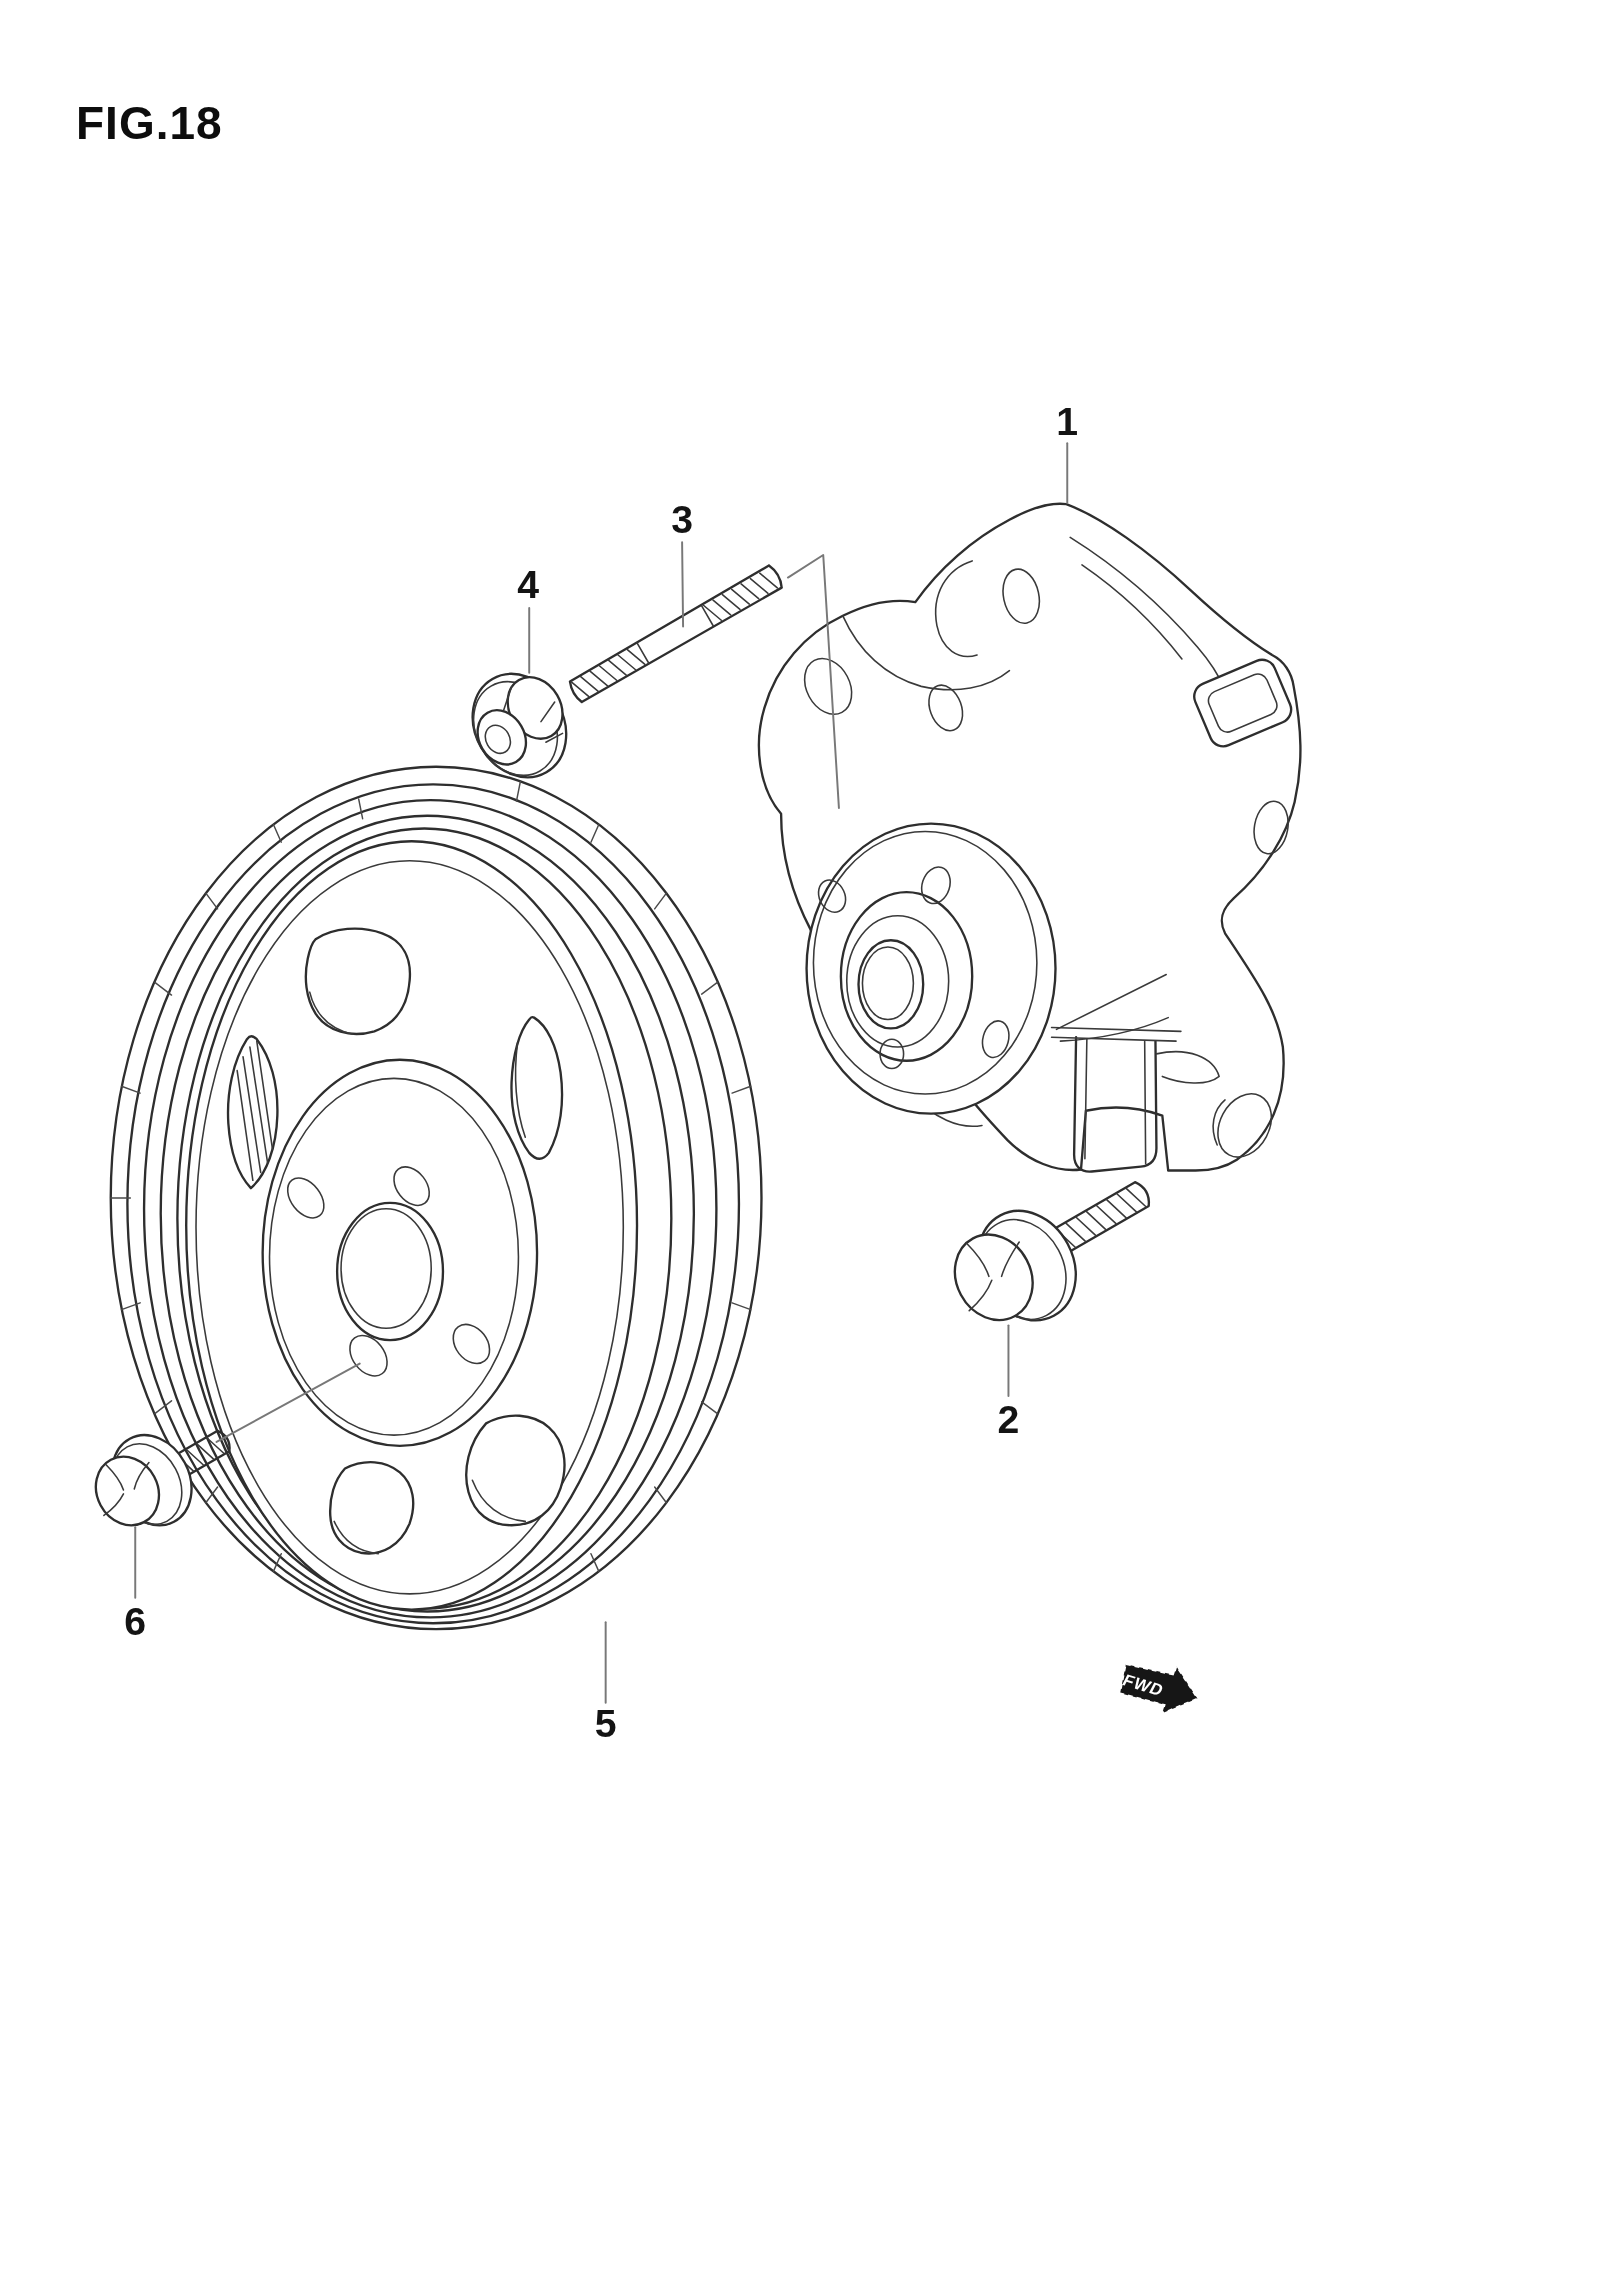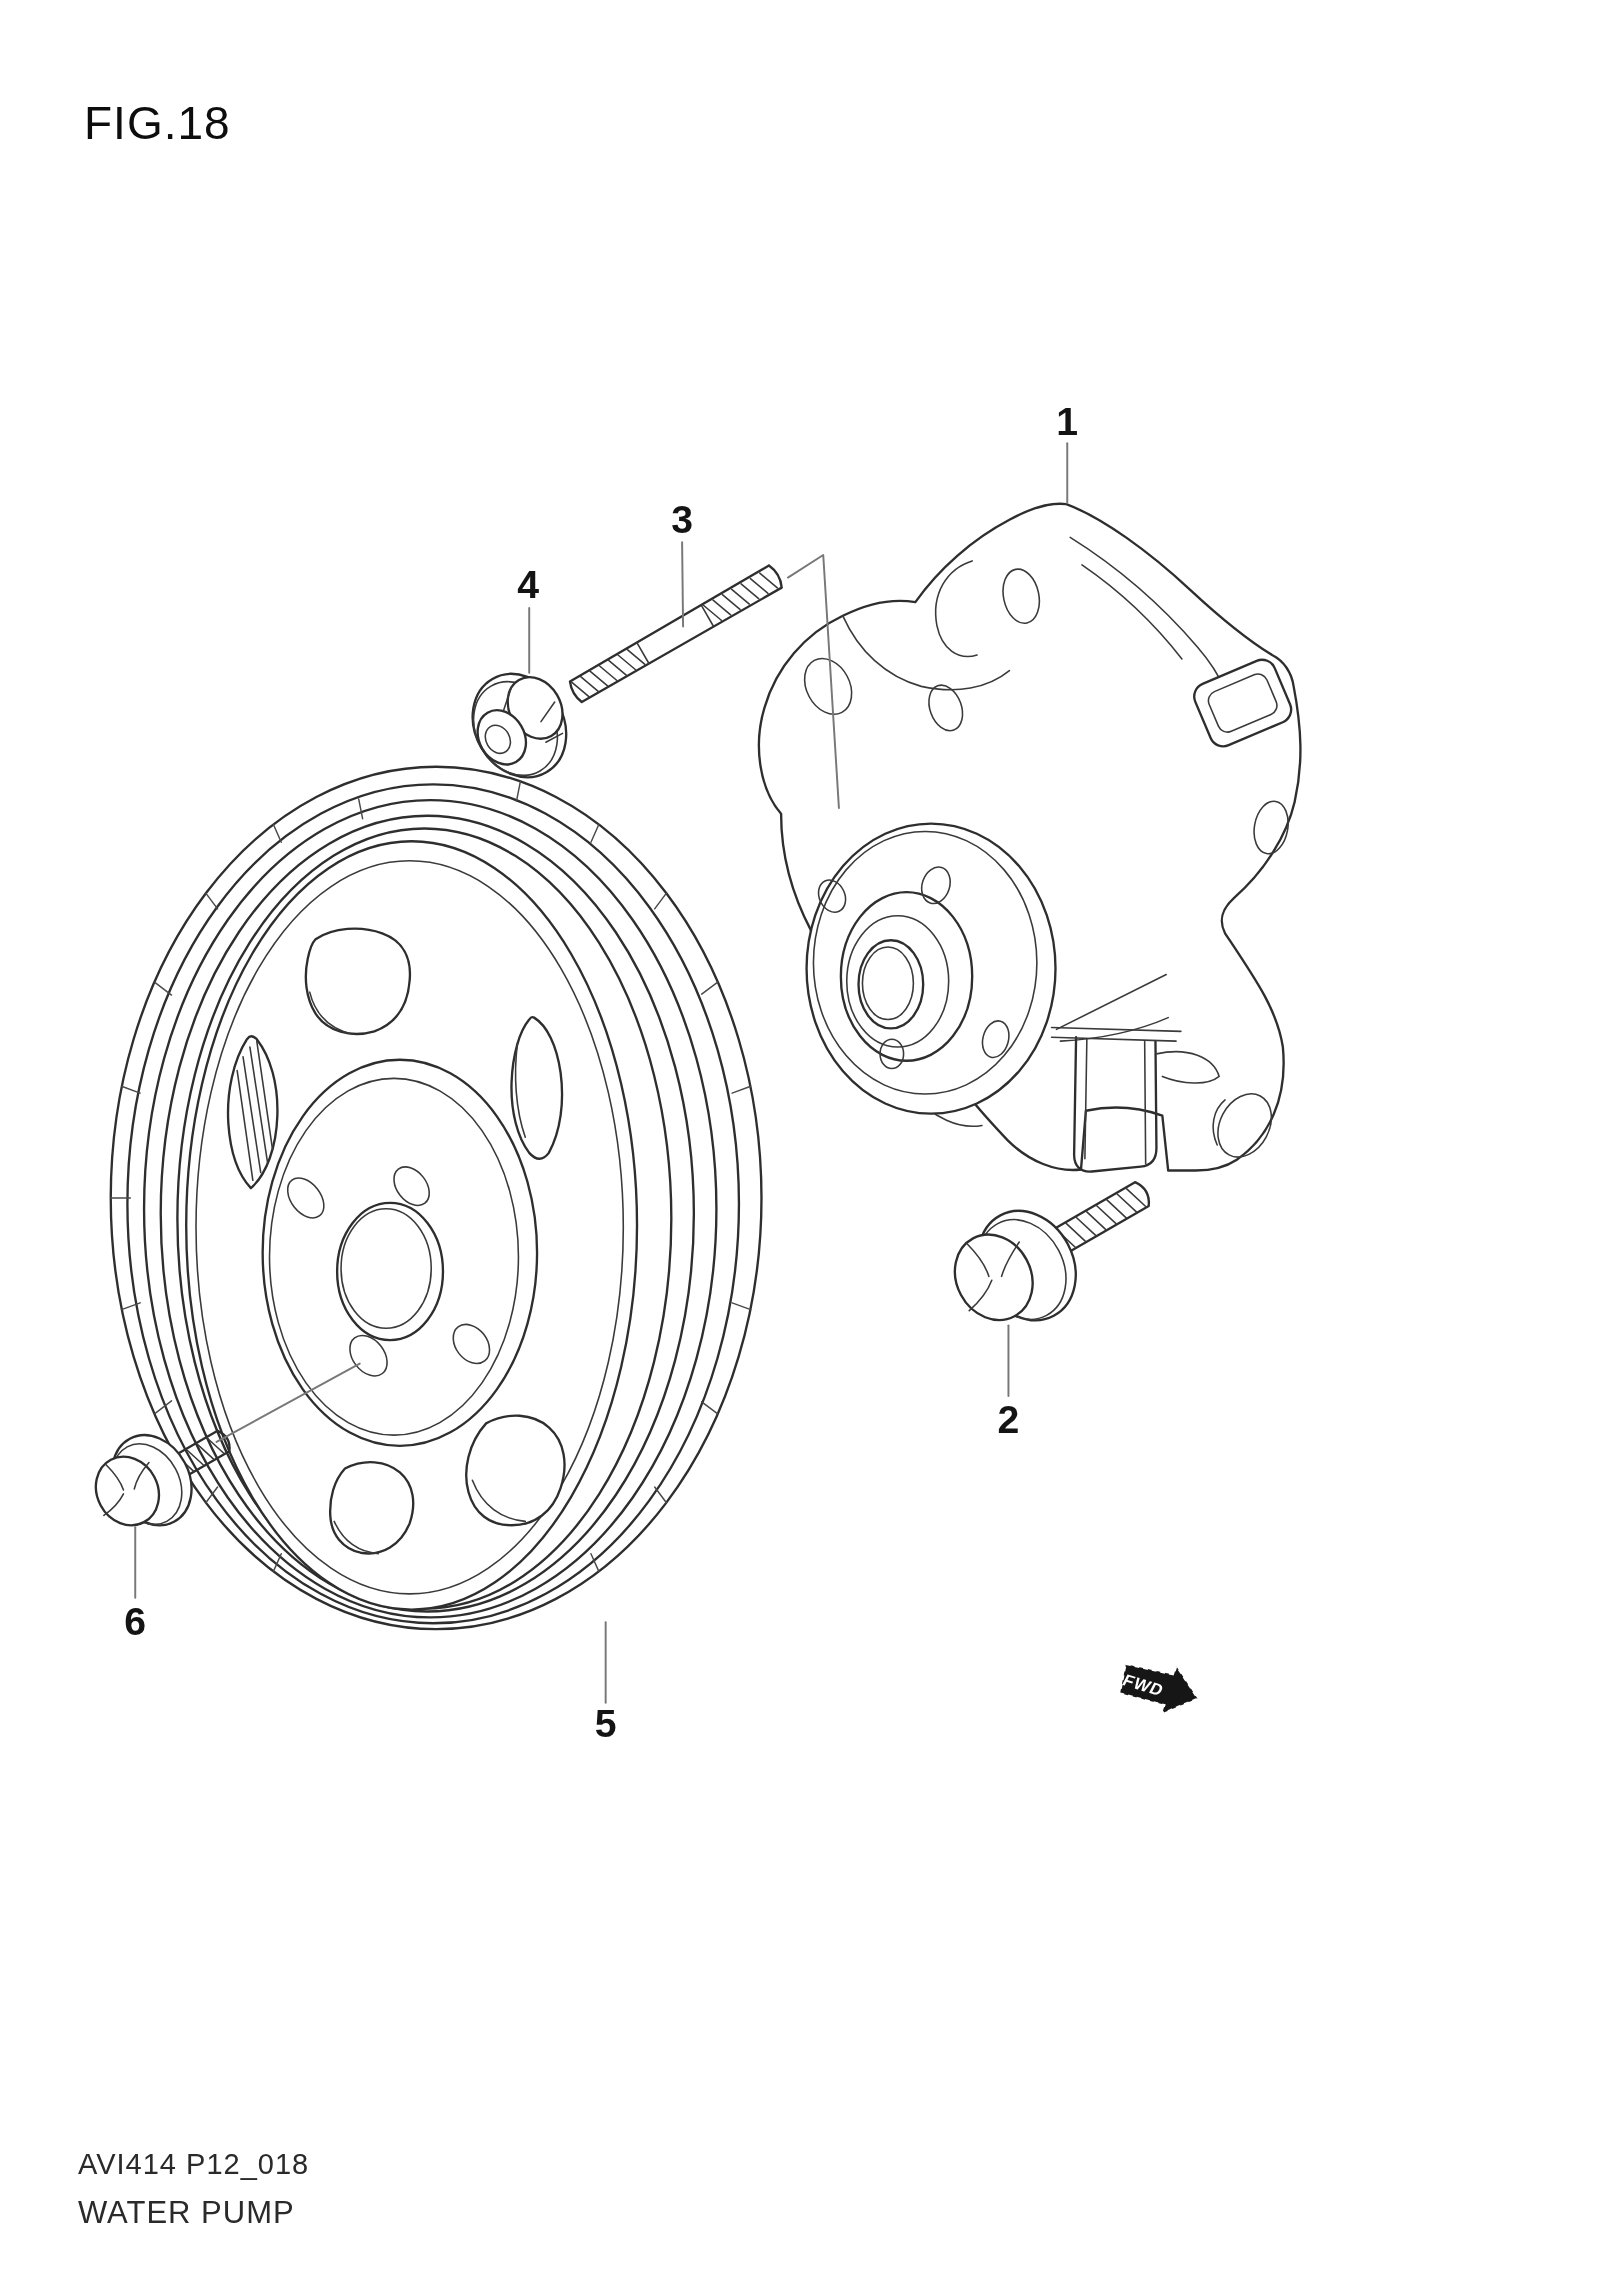--- a/index.html
+++ b/index.html
@@ -4,22 +4,22 @@
 <style>
   html,body{margin:0;padding:0;background:#e8e8e8;}
   .page{
     position:relative;
     width:1620px;height:2293px;
     background:#ffffff;
     font-family:"Liberation Sans", sans-serif;
     overflow:hidden;
   }
   .fig-title{
-    position:absolute;left:84px;top:96px;
-    font-size:46px;font-weight:normal;color:#0d0d0d;
+    position:absolute;left:76px;top:96px;
+    font-size:46px;font-weight:bold;color:#0d0d0d;
     letter-spacing:1px;
   }
   .footer{position:absolute;left:78px;top:2148px;color:#2a2a2a;}
   .footer .code{font-size:29px;letter-spacing:1px;}
   .footer .caption{font-size:31px;margin-top:13.7px;letter-spacing:1px;}
   svg.diagram{position:absolute;left:0;top:0;}
   .ln{fill:none;stroke:#2e2e2e;stroke-width:2.4;stroke-linecap:round;stroke-linejoin:round;}
   .lnw{fill:#ffffff;stroke:#2e2e2e;stroke-width:2.4;stroke-linecap:round;stroke-linejoin:round;}
   .thin{fill:none;stroke:#3a3a3a;stroke-width:1.6;stroke-linecap:round;stroke-linejoin:round;}
   .tick{fill:none;stroke:#4a4a4a;stroke-width:1.5;stroke-linecap:round;}
@@ -209,19 +209,15 @@
     <text class="callout" x="539" y="610">4</text>
     <text class="callout" x="618" y="1772">5</text>
     <text class="callout" x="138" y="1668">6</text>
 
     <g transform="translate(1150 1694) rotate(17)">
       <polygon points="0,4 50,0 50,-9 80,16 50,41 50,32 3,34" fill="#161616" stroke="#ffffff" stroke-width="1.6" stroke-dasharray="5 4"></polygon>
       <text class="fwd-label" x="6" y="25" transform="skewX(-10)">FWD</text>
     </g>
   </svg>
 
-  <div class="footer">
-    <div class="code">AVI414 P12_018</div>
-    <div class="caption">WATER PUMP</div>
-  </div>
 
 </div>
 
 
 </body></html>

